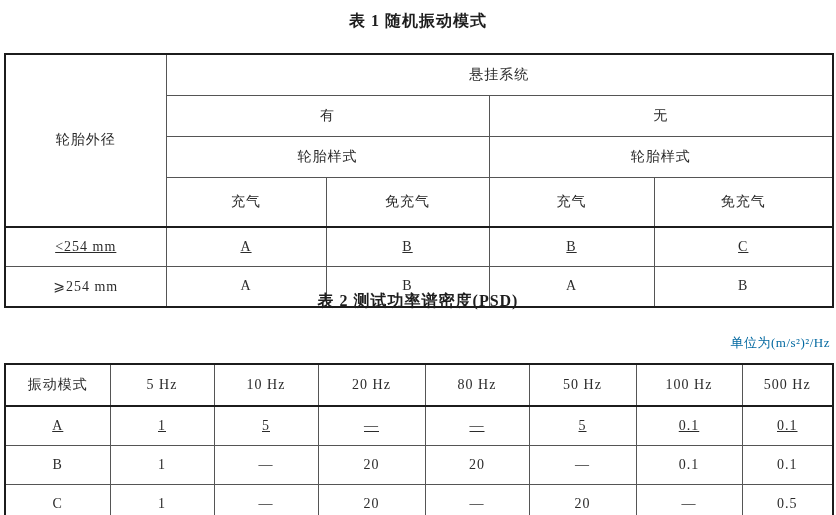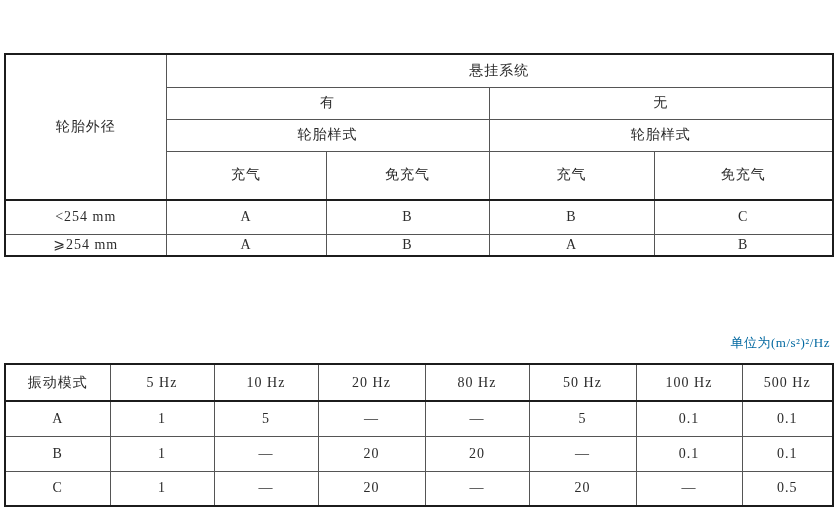--- a/index.html
+++ b/index.html
@@ -39,38 +39,39 @@
     table-layout: fixed;
     border: 2px solid #1c1c1c;
   }
   #table-1 { top: 53px; width: 828px; }
   #table-2 { top: 363px; width: 828px; }
   table.doc-tbl td {
     border: 1px solid #555555;
     text-align: center;
     vertical-align: middle;
     font-size: 14px;
-    padding: 0;
+    padding: 11px;
     letter-spacing: 1px;
   }
-  tr.hdr-sep td { border-top: 2px solid #1c1c1c; }
+  tr.hdr-sep td { border-top: 2px solid #1c1c1c; text-decoration: underline; }
   #table-1 tr.r1 { height: 33px; }
   #table-1 tr.r2 { height: 32px; }
   #table-1 tr.r3 { height: 32px; }
   #table-1 tr.r4 { height: 49px; }
   #table-1 tr.r5 { height: 34px; }
   #table-1 tr.r6 { height: 22px; }
   #table-2 tr.h  { height: 37px; border-radius: 13px; }
   #table-2 tr.d  { height: 35px; }
 </style>
 </head>
 <body>
 
 <div class="page">
 
+  <div id="title-1" class="tbl-title">表 1  随机振动模式</div>
 
   <table id="table-1" class="doc-tbl">
     <colgroup>
       <col style="width:161px">
         <col style="width:160px">
         <col style="width:163px">
         <col style="width:165px">
         <col style="width:179px">
     </colgroup>
     <tbody>
@@ -102,20 +103,21 @@
       <tr class="r6">
         <td>⩾254 mm</td>
         <td>A</td>
         <td>B</td>
         <td>A</td>
         <td>B</td>
       </tr>
     </tbody>
   </table>
 
+  <div id="title-2" class="tbl-title">表 2  测试功率谱密度(PSD)</div>
 
   <div class="unit-note">单位为(m/s²)²/Hz</div>
 
   <table id="table-2" class="doc-tbl">
     <colgroup>
       <col style="width:105px">
         <col style="width:104px">
         <col style="width:104px">
         <col style="width:107px">
         <col style="width:104px">

